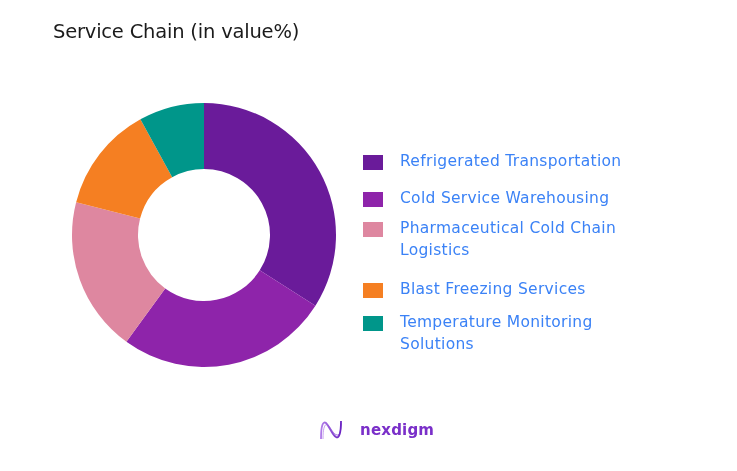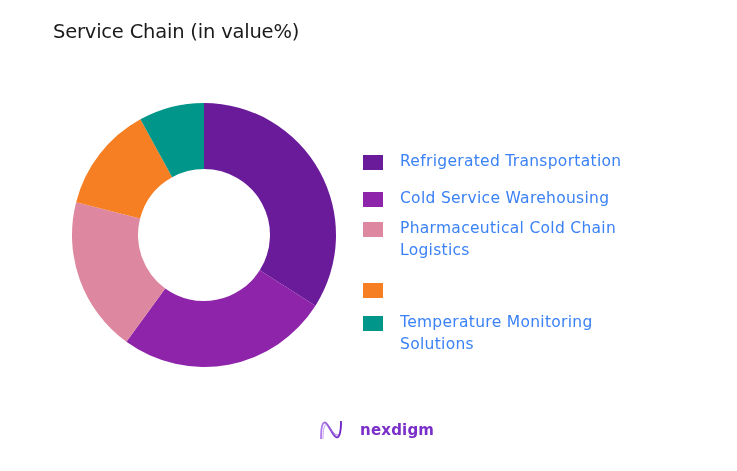--- a/index.html
+++ b/index.html
@@ -46,20 +46,21 @@
     <span class="sw" style="background: rgb(142, 36, 170);"></span>
     <span class="txt">Cold Service Warehousing</span>
   </div>
   <div class="legend-item li-2">
     <span class="sw" style="background: rgb(222, 135, 160);"></span>
     <span class="txt">Pharmaceutical Cold Chain
  Logistics</span>
   </div>
   <div class="legend-item li-3">
     <span class="sw" style="background: rgb(245, 127, 34);"></span>
+    <span class="txt">Blast Freezing Services</span>
   </div>
   <div class="legend-item li-4">
     <span class="sw" style="background: rgb(0, 150, 138);"></span>
     <span class="txt">Temperature Monitoring
 Solutions</span>
   </div>
 </div>
 
 <div class="logo">
   <svg width="26" height="22" viewBox="0 0 26 22">

